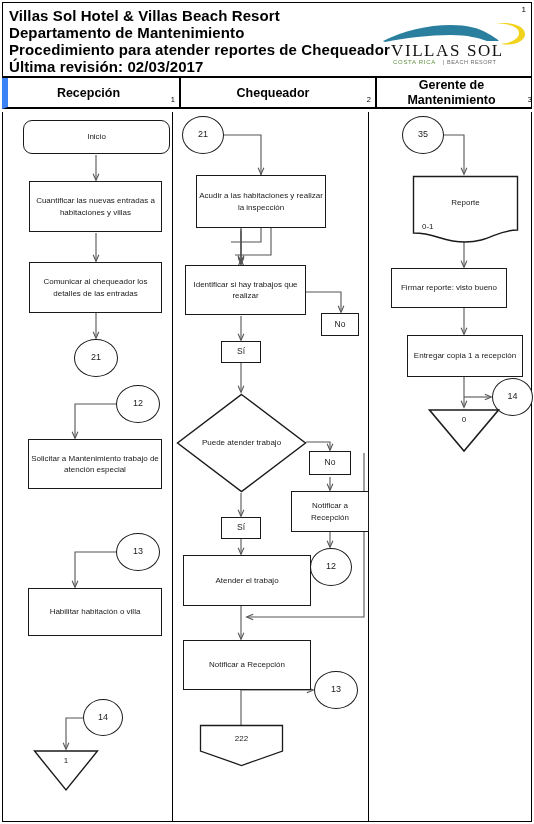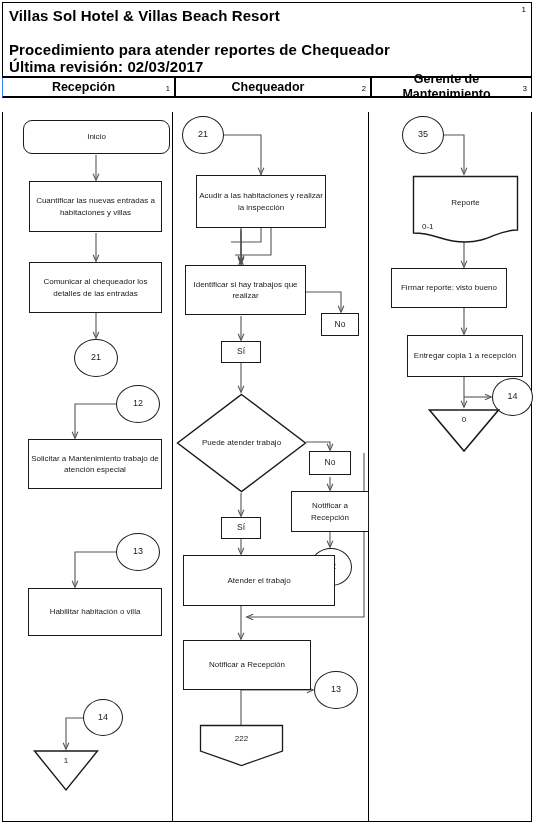--- a/index.html
+++ b/index.html
@@ -49,22 +49,22 @@
   #logo {
     position: absolute;
     left: 372px; top: 16px;
     width: 155px; height: 48px;
   }
 
   
   #colhdr {
     position: absolute;
     left: 2px; top: 78px;
-    width: 530px; height: 20px;
-    border-left: 1px solid #3b82f6;
+    width: 530px; height: 31px;
+    border-left: 6px solid #3b82f6;
     border-right: 1px solid #000;
     border-bottom: 2px solid #000;
     text-decoration: underline;
   }
   .colhdr-cell {
     position: absolute;
     top: 0; height: 100%;
   }
   .colhdr-cell .lbl {
     position: absolute;
@@ -162,25 +162,35 @@
   
   #wires { position: absolute; left: 0; top: 0; width: 530px; height: 710px; z-index: 1; }
 </style>
 </head>
 <body>
 
 <div id="page">
 
   <div id="header-block">
     <div class="hdr-line" id="hdr-l1">Villas Sol Hotel &amp; Villas Beach Resort</div>
+    <div class="hdr-line" id="hdr-l2">Departamento de Mantenimiento</div>
     <div class="hdr-line" id="hdr-l3">Procedimiento para atender reportes de Chequeador</div>
     <div class="hdr-line" id="hdr-l4">Última revisión: 02/03/2017</div>
 
     <div id="page-number">1</div>
 
+    <div id="logo">
+      <svg width="155" height="48" viewBox="0 0 155 48">
+        <path d="M8,22 C28,12 52,6 76,6 C92,6 104,9 112,14 C118,17 122,20 124,22 L112,22 C104,19 92,16 76,16 C54,16 30,19 10,23 Z" fill="#2b7f9e"></path>
+        <path d="M120,5 C136,2 150,7 150,15 C150,23 138,27 126,25 C136,24 144,20 144,14 C144,8 134,4 120,5 Z" fill="#f2d31b"></path>
+        <text x="16" y="37" font-family="'Liberation Serif', serif" font-size="17" letter-spacing="1.6" fill="#111">VILLAS SOL</text>
+        <text x="18" y="45" font-family="'Liberation Sans', sans-serif" font-size="6" letter-spacing="0.7" fill="#5a8f3c">COSTA RICA</text>
+        <text x="68" y="45" font-family="'Liberation Sans', sans-serif" font-size="5.5" letter-spacing="0.5" fill="#6b6b6b">| BEACH RESORT</text>
+      </svg>
+    </div>
   </div>
 
   <div id="colhdr">
     <div class="colhdr-cell" id="ch1">
       <div class="lbl">Recepción</div>
       <div class="num">1</div>
     </div>
     <div class="colhdr-cell" id="ch2">
       <div class="lbl">Chequeador</div>
       <div class="num">2</div>
@@ -326,21 +336,21 @@
     </div>
 
     <div class="node proc" style="left:288px; top:379px; width:78px; height:41px;">
       <span>Notificar a Recepción</span>
     </div>
 
     <div class="node circ" style="left:307px; top:436px; width:42px; height:38px;">
       <span>12</span>
     </div>
 
-    <div class="node proc" style="left:180px; top:443px; width:152px; height:51px;">
+    <div class="node proc" style="left:180px; top:443px; width:128px; height:51px;">
       <span>Atender el trabajo</span>
     </div>
 
     <div class="node proc" style="left:180px; top:528px; width:128px; height:50px;">
       <span>Notificar a Recepción</span>
     </div>
 
     <div class="node circ" style="left:311px; top:559px; width:44px; height:38px;">
       <span>13</span>
     </div>

